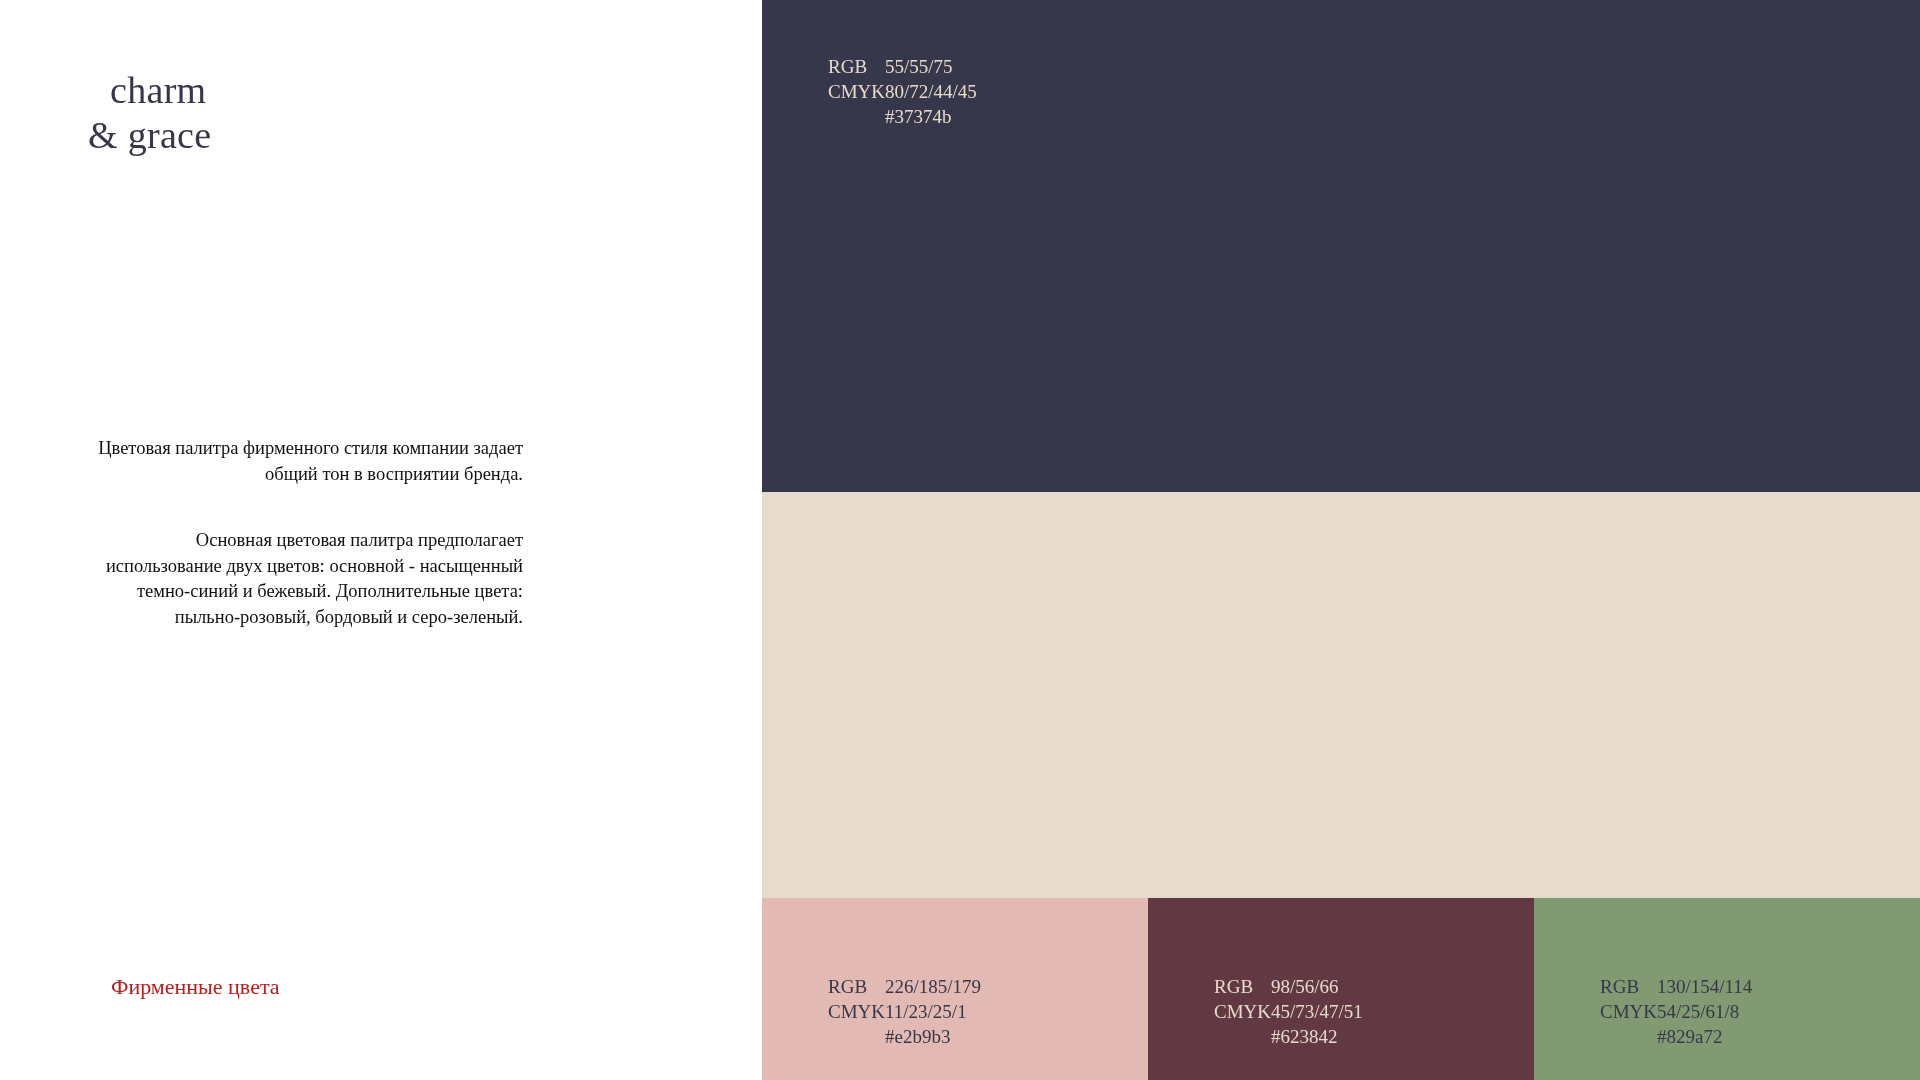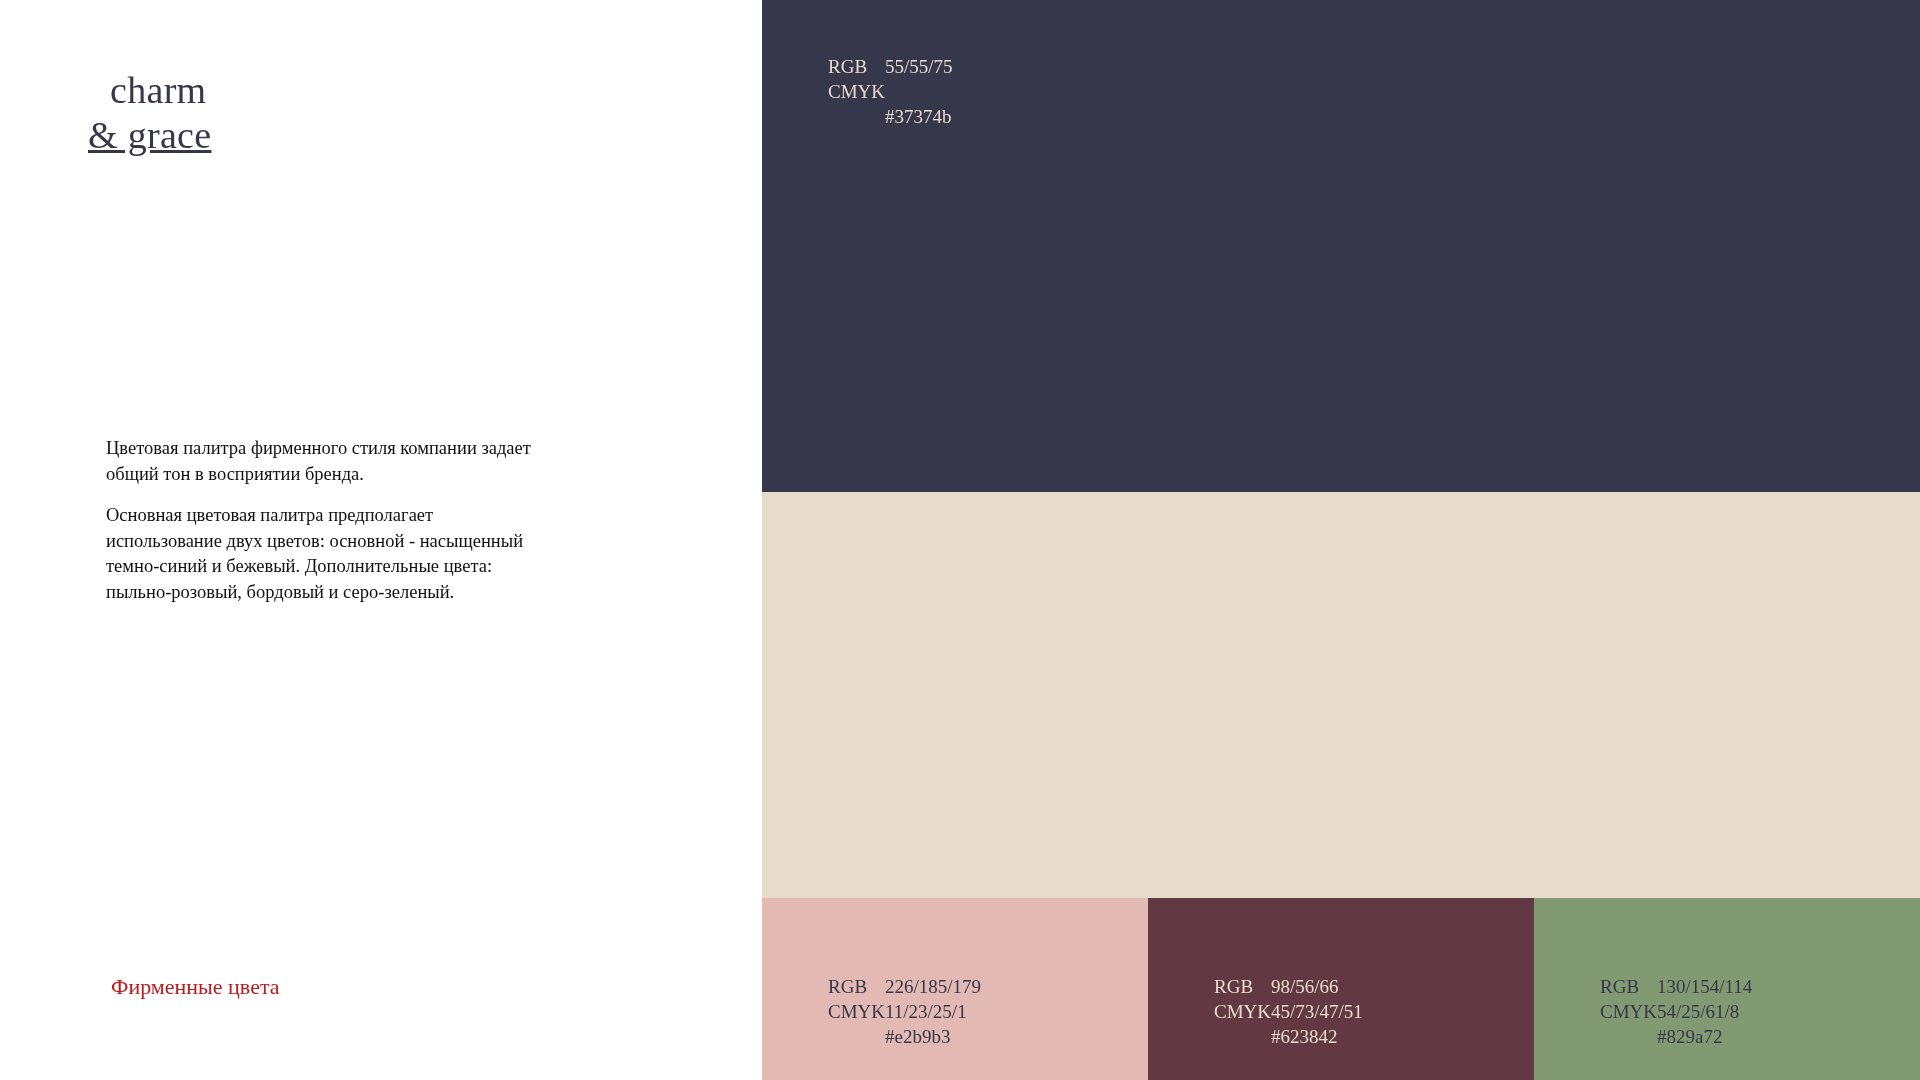--- a/index.html
+++ b/index.html
@@ -36,36 +36,37 @@
     position: absolute;
     left: 88px;
     top: 68px;
     color: #37374b;
     font-family: "Liberation Serif", "DejaVu Serif", serif;
     font-size: 38px;
     line-height: 1.18;
     letter-spacing: 0.3px;
   }
   .logo-line-1 { display: block; padding-left: 22px; }
-  .logo-line-2 { display: block; text-decoration: underline; }
+  .logo-line-2 { display: block; }
 
   .intro-block {
     position: absolute;
-    left: 106px;
+    left: 93px;
     top: 436px;
     width: 430px;
+    text-align: right;
   }
 
   .intro-para {
     color: #111111;
     font-size: 18.5px;
     line-height: 25.6px;
     font-family: "Liberation Serif", "DejaVu Serif", serif;
   }
-  .intro-para + .intro-para { margin-top: 16px; }
+  .intro-para + .intro-para { margin-top: 41px; }
 
   .section-caption {
     position: absolute;
     left: 111px;
     top: 974px;
     color: #b91c1c;
     font-size: 22px;
     font-family: "Liberation Serif", "DejaVu Serif", serif;
   }
 
@@ -146,20 +147,21 @@
 
   </div>
 
   <div class="swatch-panel">
 
     <div class="swatch swatch-navy" style="background: rgb(55, 55, 75);">
       <div class="swatch-info txt-cream">
         <span class="info-label">RGB</span>
         <span class="info-value">55/55/75</span>
         <span class="info-label">CMYK</span>
+        <span class="info-value">80/72/44/45</span>
         <span class="info-spacer"></span>
         <span class="info-value">#37374b</span>
       </div>
     </div>
 
     <div class="swatch swatch-beige" style="background: rgb(231, 219, 203);">
       
     </div>
 
     <div class="swatch swatch-pink" style="background: rgb(226, 185, 179);">

